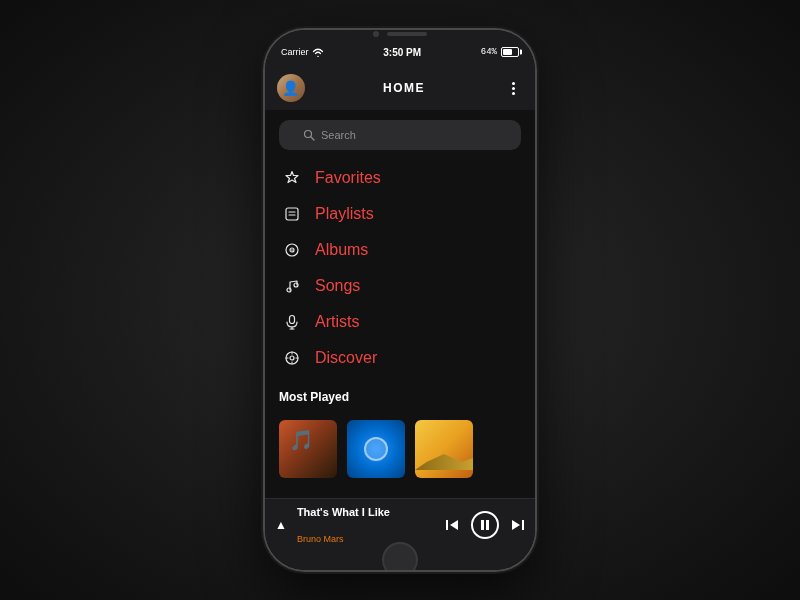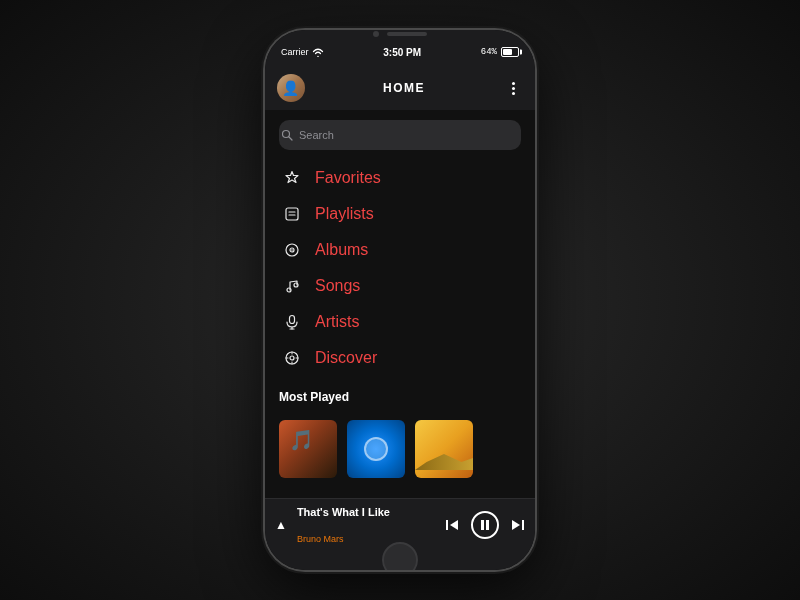--- a/index.html
+++ b/index.html
@@ -199,21 +199,21 @@
     .search-container {
       padding: 10px 14px 6px;
     }
 
     .search-box {
       background: #2c2c2e;
       border-radius: 10px;
       height: 30px;
       display: flex;
       align-items: center;
-      padding: 0 2px;
+      padding: 0 24px;
       gap: 6px;
     }
 
     .search-text {
       font-size: 11px;
       color: #8e8e93;
     }
 
     
     .nav-list {

